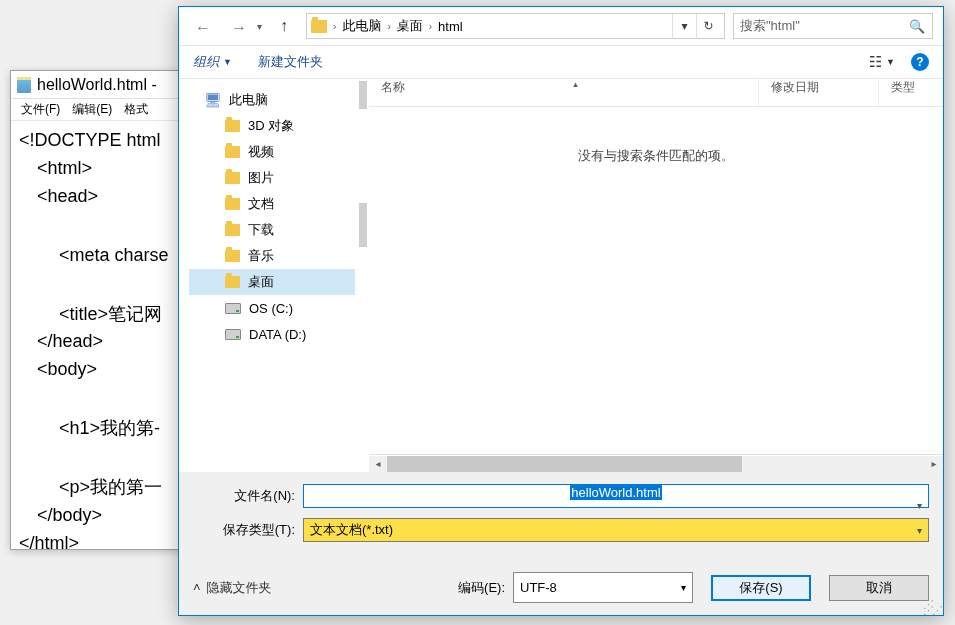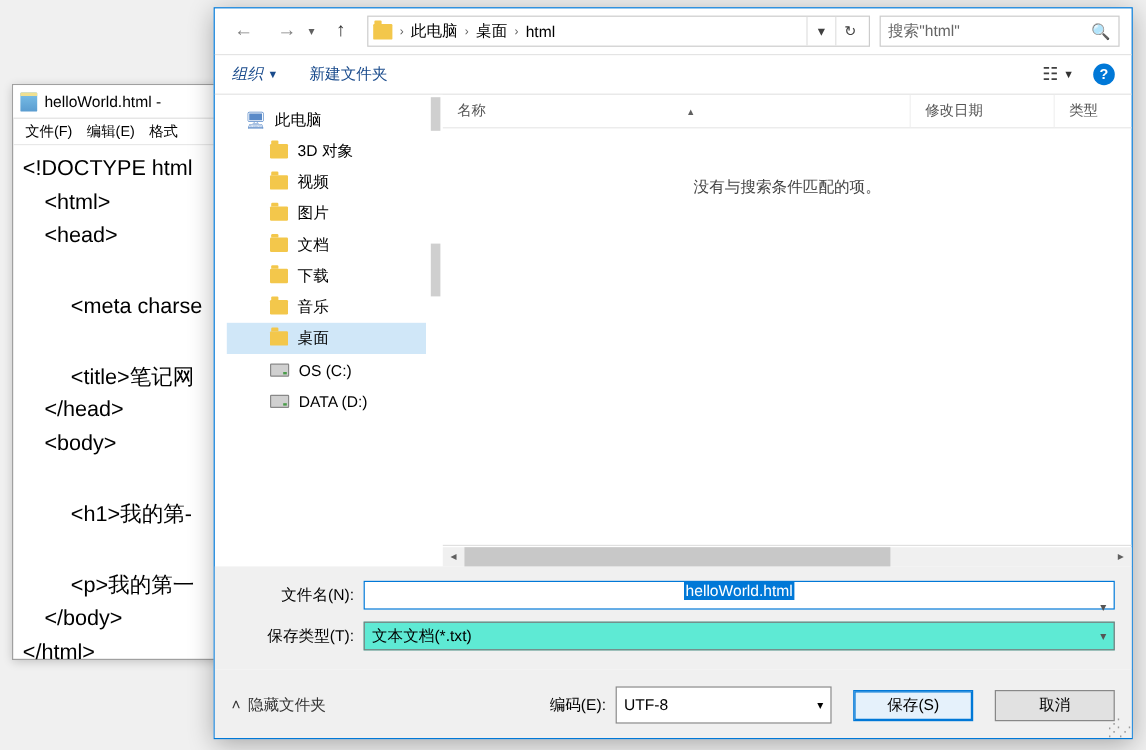--- a/index.html
+++ b/index.html
@@ -6,21 +6,21 @@
     body { background: #f0f0f0; width: 955px; height: 625px; position: relative; overflow: hidden; }
 
     
     .notepad-window {
       position: absolute; top: 70px; left: 10px; width: 330px; height: 480px;
       background: #fff; border: 1px solid #a0a0a0;
       box-shadow: 0 2px 8px rgba(0,0,0,0.2);
     }
     .notepad-titlebar {
       height: 28px; background: #fff; border-bottom: 1px solid #e0e0e0;
-      display: flex; align-items: center; padding: 0 6px; font-size: 13px;
+      display: flex; align-items: center; padding: 0 6px; font-size: 16px;
     }
     .notepad-icon { width: 14px; height: 16px; margin-right: 6px; background: linear-gradient(#7ac0e8, #5a9cd0); border-radius: 1px; position: relative; }
     .notepad-icon::before { content:""; position:absolute; top:0; left:0; right:0; height:3px; background:#f0e090; border-radius:1px 1px 0 0; }
     .notepad-menubar { height: 22px; display: flex; align-items: center; padding: 0 4px; font-size: 12px; border-bottom: 1px solid #e8e8e8;}
     .notepad-menubar span { padding: 2px 6px; }
     .notepad-content { padding: 6px 8px; font-family: Consolas, monospace; font-size: 18px; line-height: 1.55; }
     .ind1 { padding-left: 18px; } .ind2 { padding-left: 40px; margin-top: 31px; }
 
     
     .dialog {
@@ -66,38 +66,38 @@
     .folder-ico::before { content:""; position:absolute; top:-3px; left:1px; width:6px; height:3px; background:#f3c74b; border-radius:1px 1px 0 0; }
     .drive-ico { width:16px; height:11px; background:#d0d0d0; border:1px solid #888; border-radius:1px; position:relative; }
     .drive-ico::after { content:""; position:absolute; bottom:1px; right:1px; width:3px; height:2px; background:#4a9c4a; }
 
     .splitter { width:10px; background:#fff; display:flex; flex-direction:column; }
     .splitter .thumb { width:8px; height:28px; background:#cfcfcf; margin:2px 0 0 0; }
     .splitter .thumb2 { margin-top:94px; height:44px; }
 
     .file-pane { flex:1; display:flex; flex-direction:column; position:relative; }
     .file-header { height:28px; border-bottom:1px solid #e8e8e8; display:flex; align-items:center; font-size:12px; color:#555; }
-    .col { padding:0 12px; border-right:1px solid #f0f0f0; height:100%; display:flex; align-items:center; }
+    .col { padding:0 12px; border-right:1px solid #f0f0f0; height:100%; display:flex; align-items:flex-start; }
     .col.name { flex:1; justify-content:space-between; }
     .col.date { width:120px; } .col.type { width:64px; border-right:none; }
     .sort-ind { font-size:9px; color:#606060; margin: 0 auto; }
     .file-empty { flex:1; display:flex; align-items:flex-start; justify-content:center; padding-top:40px; font-size:13px; color:#444; }
     .hscroll-area { height:18px; display:flex; align-items:center; border-top:1px solid #e0e0e0; }
     .hscroll-btn { width:18px; height:16px; display:flex; align-items:center; justify-content:center; color:#606060; font-size:10px; background:#f0f0f0;}
     .hscroll-track { flex:1; height:16px; background:#f0f0f0; position:relative; }
     .hscroll-thumb { position:absolute; left:0; top:0; height:16px; width:66%; background:#c8c8c8; }
 
     .inputs-area { background:#f0f0f0; padding: 12px 14px 6px; }
     .field-row { display:flex; align-items:center; margin-bottom:10px; font-size:13px; }
     .field-label { width:110px; text-align:right; padding-right:8px; }
     .combo { flex:1; height:24px; border:1px solid #7a7a7a; background:#fff; display:flex; align-items:center; padding:0 6px; position:relative; }
     .combo.focus { border-color:#0078d7;flex-direction:column; }
     .combo .drop { margin-left:auto; font-size:10px; color:#555; }
     .selected-text { background:#0078d7; color:#fff; padding:0 1px; }
-    .combo.type { background:#5eead4; }
+    .combo.type { background:#fde047; }
     .bottom-row { display:flex; align-items:center; padding:14px 14px 12px; font-size:13px; background:#f0f0f0; }
     .hide-folders { display:flex; align-items:center; gap:6px; color:#333; }
     .enc-area { margin-left:auto; display:flex; align-items:center; gap:8px; }
     .enc-combo { width:180px; height:31px; border:1px solid #888; background:#fff; display:flex; align-items:center; padding:0 6px; }
     .enc-combo .drop { margin-left:auto; font-size:10px; }
     .btn { width:100px; height:26px; border:1px solid #888; background:#e1e1e1; display:flex; align-items:center; justify-content:center; margin-left:10px; font-size:13px; cursor:pointer; }
     .btn.primary { border:1px solid #0078d7; background:#e5f1fb; box-shadow: inset 0 0 0 1px #0078d7; }
     .resize-grip { position:absolute; bottom:2px; right:2px; font-size:11px; color:#999; letter-spacing:-2px; line-height:6px; }
   </style>
 </head>

